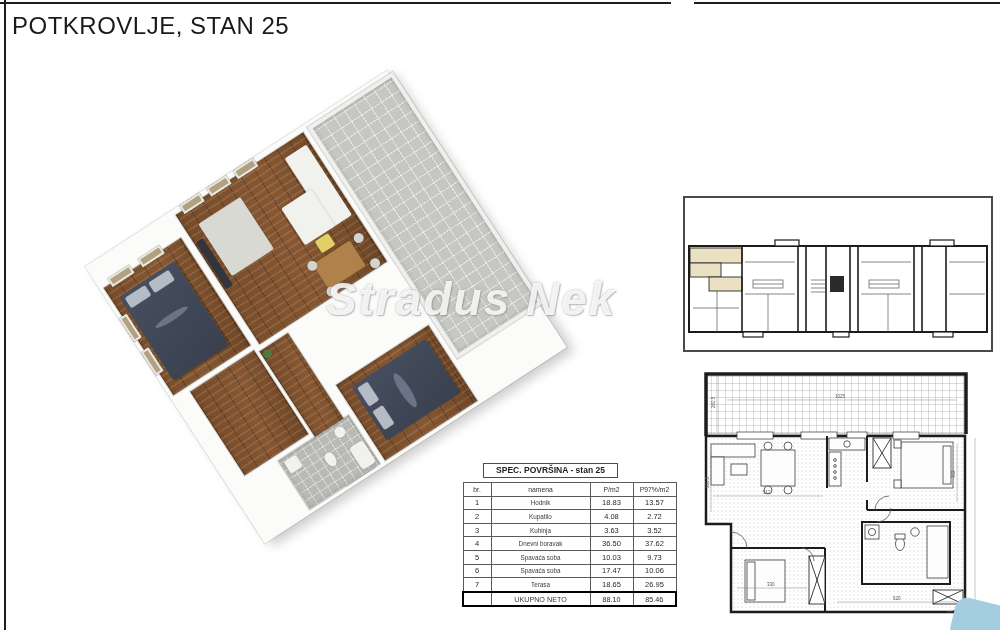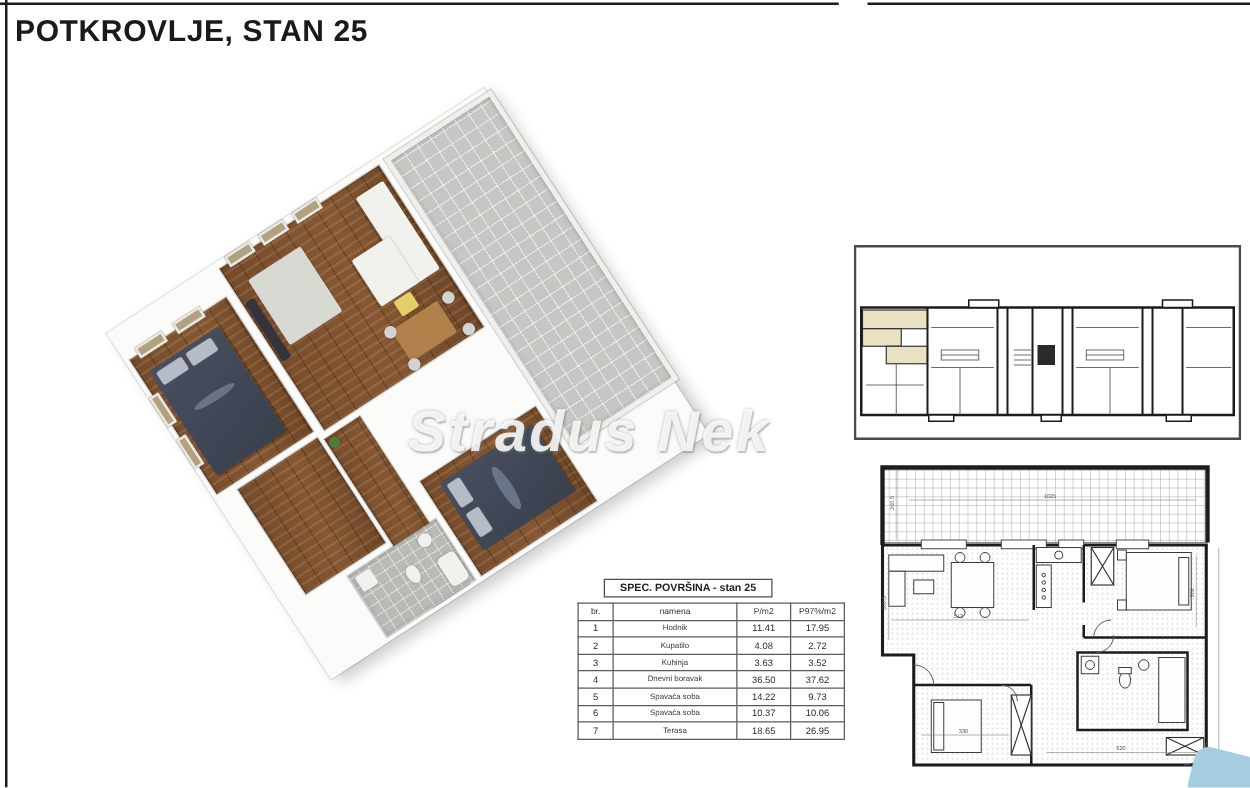--- a/index.html
+++ b/index.html
@@ -6,21 +6,21 @@
   body{
     width:1000px;height:630px;position:relative;overflow:hidden;
     background:#ffffff;font-family:"Liberation Sans",sans-serif;
   }
   
   .frame-top{position:absolute;left:0;top:2px;width:1000px;height:2px;background:#1d1d1d;}
   .frame-top-gap{position:absolute;left:671px;top:0;width:23px;height:6px;background:#fff;}
   .frame-left{position:absolute;left:4px;top:0;width:2px;height:630px;background:#1d1d1d;}
   
   .page-title{
-    position:absolute;left:12px;top:12px;font-size:24px;font-weight:bold;
+    position:absolute;left:12px;top:12px;font-size:24px;font-weight:normal;
     color:#1a1a1a;letter-spacing:.5px;white-space:nowrap;
   }
   
   .scene{position:absolute;left:146px;top:142px;width:360px;height:330px;
     transform:rotate(-33deg);transform-origin:50% 50%;}
   .apt-base{position:absolute;left:0;top:0;width:360px;height:330px;background:#fbfbf9;
     box-shadow:5px 7px 12px rgba(0,0,0,.20),0 0 0 1px #e6e6e3;}
   .floor{position:absolute;box-shadow:inset 0 0 4px rgba(0,0,0,.25),0 0 0 1px rgba(100,100,100,.25);}
   .wood{
     background:
@@ -46,21 +46,21 @@
   .pillow{position:absolute;background:#b6bcc6;border-radius:2px;box-shadow:0 0 1px #7d8490;}
   .blanket-line{position:absolute;background:#6b7386;border-radius:50%;}
   .white-furn{position:absolute;background:#f1f1ee;box-shadow:0 0 2px rgba(0,0,0,.25);border-radius:2px;}
   .window{position:absolute;background:#b2a17e;box-shadow:inset 0 0 0 2px #e8e8e4,0 0 1px #999;}
   
   .watermark{
     position:absolute;left:326px;top:272px;z-index:6;
     font-size:46px;font-weight:bold;font-style:italic;letter-spacing:2px;
     color:rgba(255,255,255,.85);
     text-shadow:0 0 3px rgba(130,130,130,.55),1px 1px 1px rgba(110,110,110,.35);
-    white-space:nowrap;pointer-events:none;margin-top:46px;
+    white-space:nowrap;pointer-events:none;
   }
   
   .spec-title{
     position:absolute;left:483px;top:463px;width:133px;height:13px;
     border:1px solid #4c4c4c;font-size:8.5px;font-weight:600;color:#222;
     text-align:center;line-height:13px;background:#fff;white-space:nowrap;overflow:hidden;
   }
   table.spec{
     position:absolute;left:462px;top:482px;width:213px;
     border-collapse:collapse;table-layout:fixed;background:#fff;
@@ -322,22 +322,22 @@
   <tbody>
       <tr class="hdr">
     <td>br.</td>
     <td>namena</td>
     <td>P/m2</td>
     <td>P97%/m2</td>
   </tr>
   <tr>
     <td>1</td>
     <td class="name-cell">Hodnik</td>
-    <td>11.41</td>
-    <td>17.95</td>
+    <td>18.83</td>
+    <td>13.57</td>
   </tr>
   <tr>
     <td>2</td>
     <td class="name-cell">Kupatilo</td>
     <td>4.08</td>
     <td>2.72</td>
   </tr>
   <tr>
     <td>3</td>
     <td class="name-cell">Kuhinja</td>
@@ -346,31 +346,37 @@
   </tr>
   <tr>
     <td>4</td>
     <td class="name-cell">Dnevni boravak</td>
     <td>36.50</td>
     <td>37.62</td>
   </tr>
   <tr>
     <td>5</td>
     <td class="name-cell">Spavaća soba</td>
-    <td>14.22</td>
+    <td>10.03</td>
     <td>9.73</td>
   </tr>
   <tr>
     <td>6</td>
     <td class="name-cell">Spavaća soba</td>
-    <td>10.37</td>
+    <td>17.47</td>
     <td>10.06</td>
   </tr>
   <tr>
     <td>7</td>
     <td class="name-cell">Terasa</td>
     <td>18.65</td>
     <td>26.95</td>
   </tr>
+  <tr class="total">
+    <td></td>
+    <td class="name-cell">UKUPNO NETO</td>
+    <td>88.10</td>
+    <td>85.46</td>
+  </tr>
 </tbody>
   </table>
 
 <div class="blue-corner"></div>
 
 </body></html>

